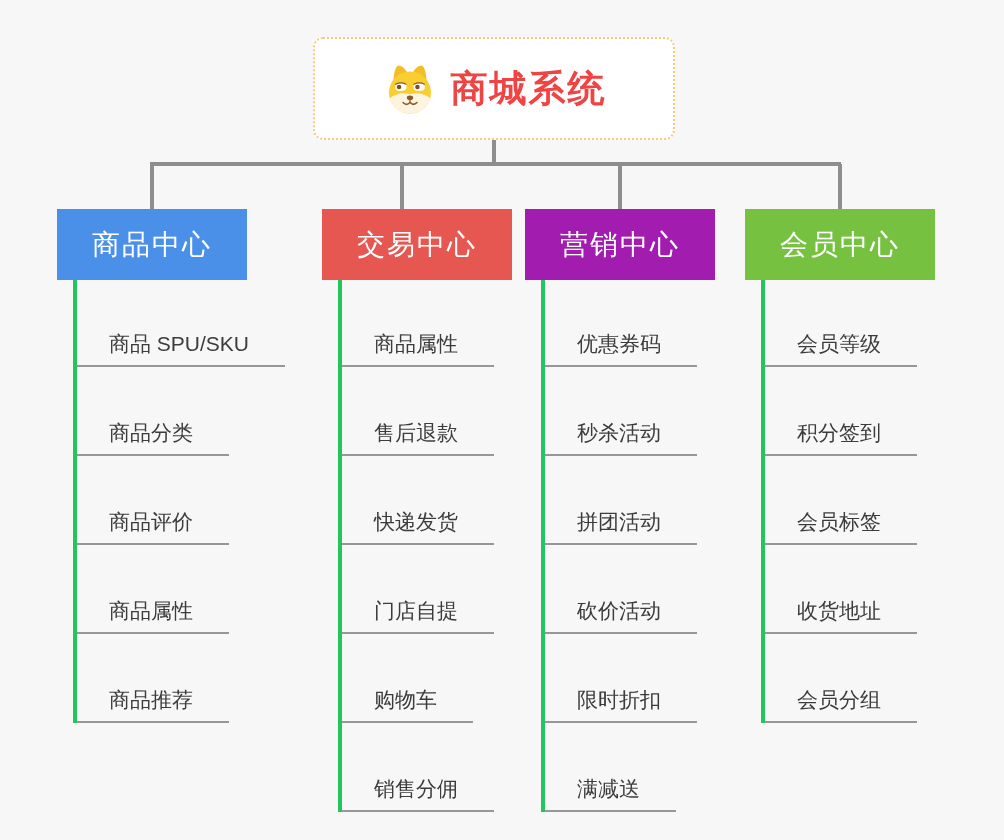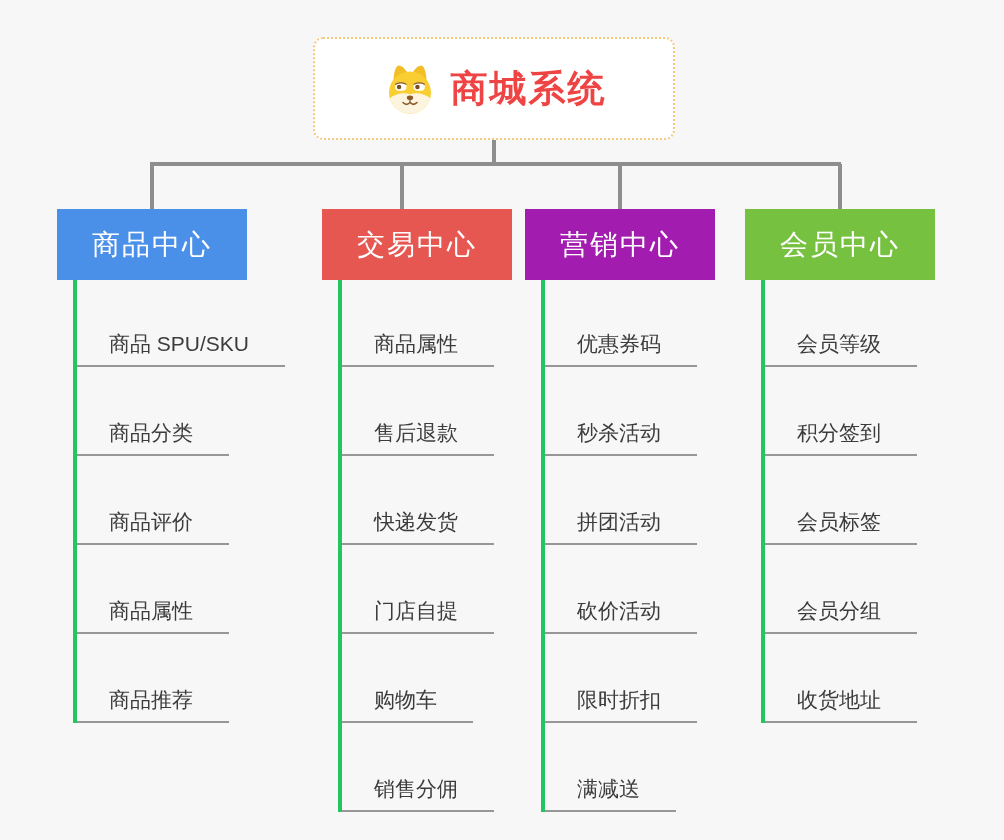--- a/index.html
+++ b/index.html
@@ -191,21 +191,21 @@
       <div class="branch-item">
           <span class="leaf">会员等级</span>
         </div>
       <div class="branch-item">
           <span class="leaf">积分签到</span>
         </div>
       <div class="branch-item">
           <span class="leaf">会员标签</span>
         </div>
       <div class="branch-item">
+          <span class="leaf">收货地址</span>
+        </div>
+      <div class="branch-item">
           <span class="leaf">会员分组</span>
         </div>
-      <div class="branch-item">
-          <span class="leaf">收货地址</span>
-        </div>
     </div>
   </div>
 
 </div>
 
 </body></html>

